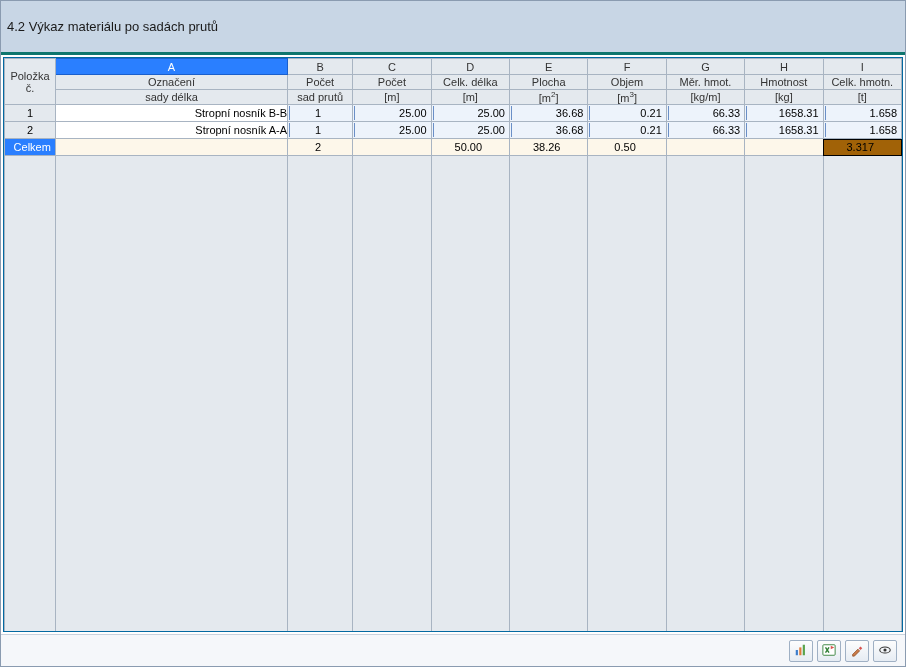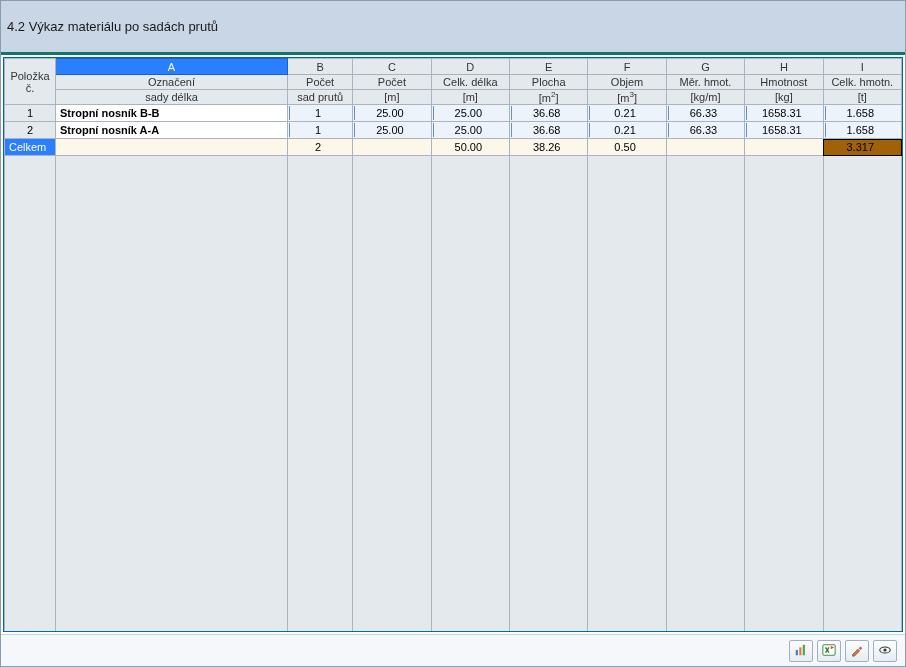--- a/index.html
+++ b/index.html
@@ -64,41 +64,40 @@
     background: #e4e9ee;
     color: #333;
     height: 15px;
   }
   tbody tr.data td.rownum {
     background: #e4e9ee;
     text-align: center;
   }
   tbody tr.data td.label {
     background: #fff;
-    text-align: left;
-    padding-left: 4px;
-    font-weight: bold;
+    text-align: right;
+    padding-left: 16px;
   }
   tbody tr.data td.val {
     background: #edf3fb;
-    text-align: center;
+    text-align: right;
     padding-right: 4px;
     position: relative;
   }
   tbody tr.data td.val::before {
     content: "";
     position: absolute;
     left: 1px; top: 1px; bottom: 1px;
     width: 1px;
     background: #6a8fc7;
   }
   tbody tr.total td.rownum {
     background: #2a7fff;
     color: #fff;
-    text-align: left;
+    text-align: right;
     padding-left: 4px;
     font-weight: normal;
   }
   tbody tr.total td {
     background: #fdf7ea;
     text-align: center;
     padding-right: 4px;
   }
   tbody tr.total td.empty { background: #fdf7ea; }
   tbody tr.total td.last {

